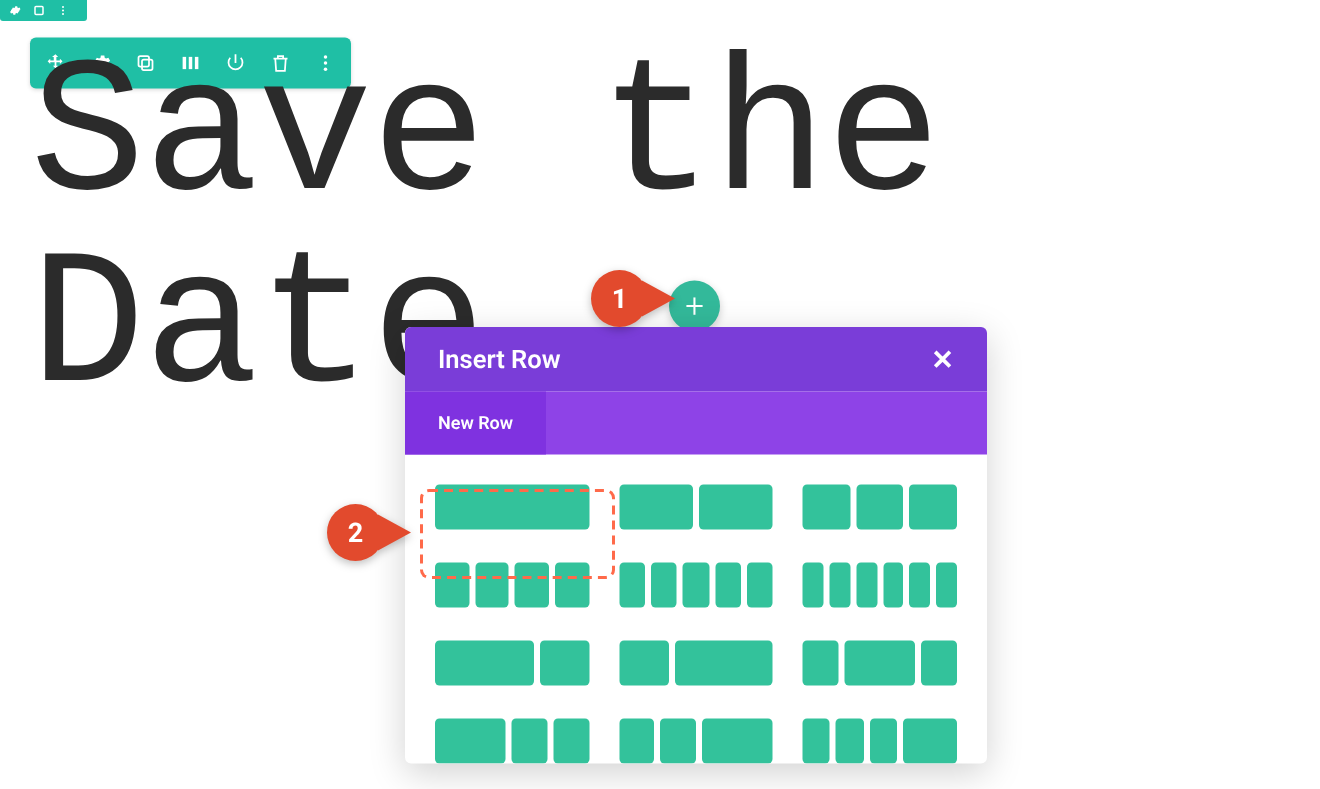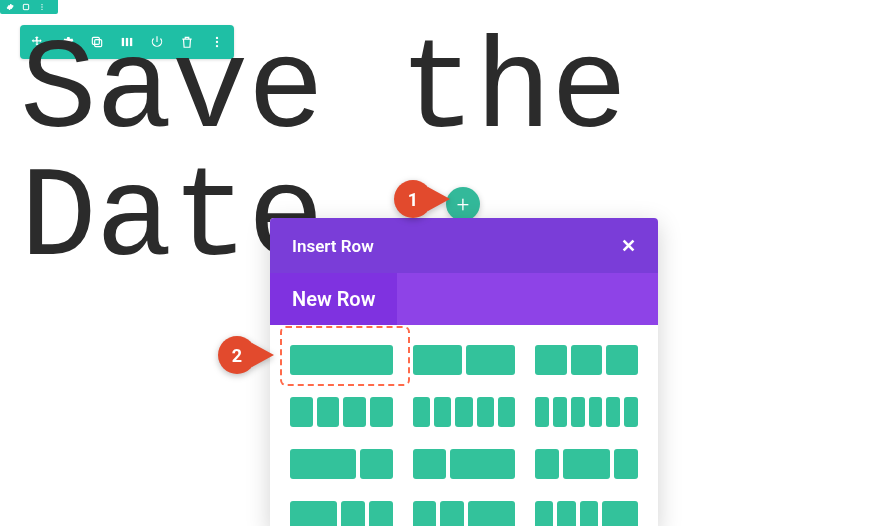--- a/index.html
+++ b/index.html
@@ -4,24 +4,24 @@
 <style>
   html,body{margin:0;padding:0;width:880px;height:526px;background:#fff;font-family:-apple-system,BlinkMacSystemFont,"Segoe UI",Roboto,sans-serif;overflow:hidden;position:relative}
   .mini-bar{position:absolute;top:0;left:0;height:14px;width:58px;background:#1fbfa5;border-radius:0 0 2px 2px;display:flex;align-items:center;gap:8px;padding:0 6px;box-sizing:border-box;color:#fff;font-size:10px}
   .mini-bar svg{width:8px;height:8px;fill:#fff}
   .toolbar{position:absolute;top:25px;left:20px;height:34px;background:#1fbfa5;border-radius:4px;display:flex;align-items:center;padding:0 10px;gap:16px;box-shadow:0 1px 3px rgba(0,0,0,.15)}
   .toolbar .tb-icon{color:#fff;display:flex;align-items:center;justify-content:center}
   .toolbar svg{width:14px;height:14px;fill:#fff}
   .headline{position:absolute;top:28px;left:20px;right:5px;font-family:Liberation Mono, monospace;font-weight:400;font-size:128px;line-height:1;color:#2b2b2b;letter-spacing:-1px}
   .add-btn{position:absolute;top:187px;left:446px;width:34px;height:34px;border-radius:50%;background:#33b99a;display:flex;align-items:center;justify-content:center;color:#fff;font-size:22px;font-weight:300;box-shadow:0 2px 6px rgba(0,0,0,.2)}
   .modal{position:absolute;top:218px;left:270px;width:388px;background:#fff;border-radius:4px;box-shadow:0 6px 24px rgba(0,0,0,.18);overflow:hidden}
-  .modal-header{background:#7a3dd8;color:#fff;height:55px;display:flex;align-items:center;justify-content:space-between;padding:0 22px;font-size:17px;font-weight:600}
+  .modal-header{background:#7a3dd8;color:#fff;height:43px;display:flex;align-items:center;justify-content:space-between;padding:0 22px;font-size:17px;font-weight:600}
   .modal-header .close{font-size:18px;cursor:pointer}
   .modal-tabs{background:#8e43e7;display:flex}
-  .modal-tab{padding:14px 22px;color:#fff;font-size:20px;font-weight:600;cursor:pointer}
+  .modal-tab{padding:14px 22px;color:#fff;font-size:12px;font-weight:600;cursor:pointer}
   .modal-tab.active{background:#7f32e0}
   .modal-body{padding:20px 20px 0 20px;display:grid;grid-template-columns:repeat(3,1fr);gap:22px 20px}
   .layout-cell{height:30px;display:flex;gap:4px}
   .col{background:#33c29b;border-radius:3px;flex:1}
   .sel{position:absolute;top:326px;left:280px;width:126px;height:56px;border:2px dashed #ff6a4a;border-radius:6px;pointer-events:none}
   .callout{position:absolute;display:flex;align-items:center;filter:drop-shadow(0 2px 3px rgba(0,0,0,.25))}
   .callout .ball{width:38px;height:38px;border-radius:50%;background:#e24a2d;display:flex;align-items:center;justify-content:center;color:#fff;font-weight:700;font-size:18px}
   .callout .tail{width:0;height:0;border-top:12px solid transparent;border-bottom:12px solid transparent;border-left:22px solid #e24a2d;margin-left:-4px}
   #c1{top:180px;left:394px}
   #c2{top:336px;left:218px}

